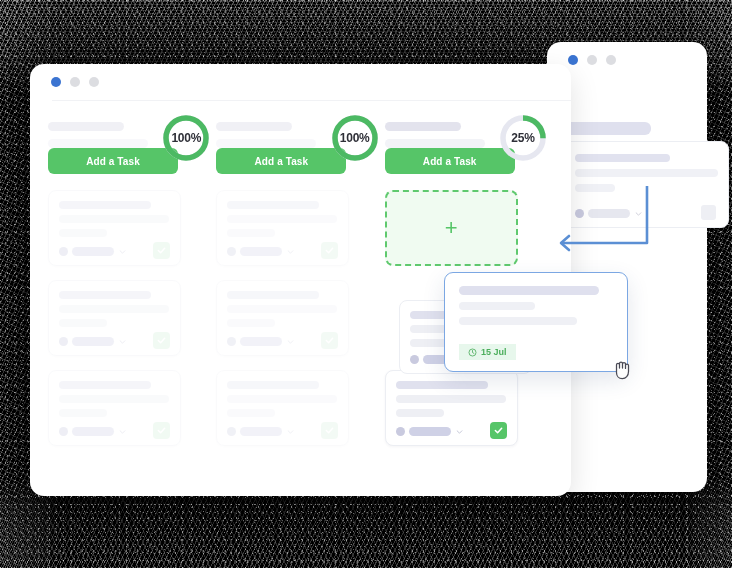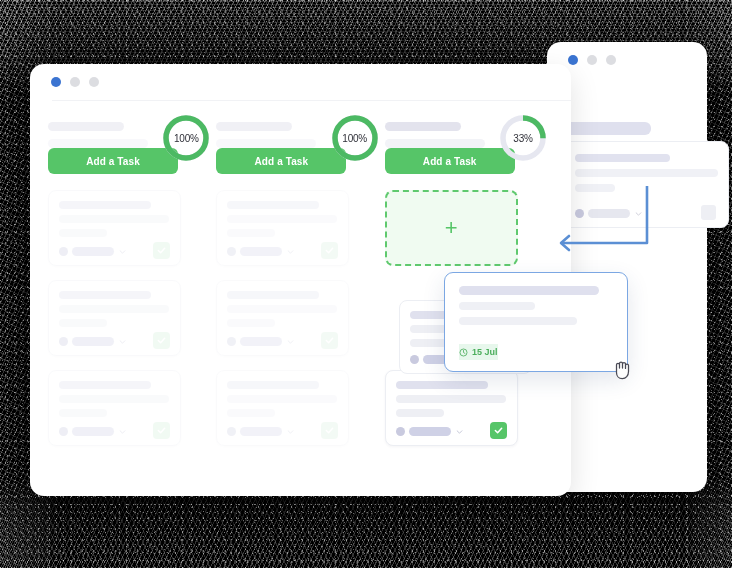--- a/index.html
+++ b/index.html
@@ -91,21 +91,21 @@
   .column { width: 170px; position: relative; }
   .col-head { position: relative; height: 66px; padding-top: 14px; }
   .skel { border-radius: 5px; background: #e3e3ed; }
   .head-line1 { width: 76px; height: 9px; margin-bottom: 8px; }
   .head-line2 { width: 100px; height: 9px; background: #f2f3f7; }
 
   .donut { position: absolute; right: 6px; top: 6px; width: 48px; height: 48px; }
   .donut svg { display: block; }
   .donut-label {
     position: absolute; inset: 0; display: flex; align-items: center; justify-content: center;
-    font-size: 10px; font-weight: normal; color: #2f3038; letter-spacing: -.2px;
+    font-size: 12px; font-weight: bold; color: #2f3038; letter-spacing: -.2px;
   }
 
   .add-task-btn {
     display: block; width: 130px; height: 26px; margin-top: 0;
     background: #56c568; color: #fff; border: none; border-radius: 6px;
     font-family: "Liberation Sans", sans-serif;
     font-size: 10px; font-weight: bold; cursor: pointer; letter-spacing: .1px;
   }
 
   .cards { margin-top: 16px; display: flex; flex-direction: column; gap: 14px; }
@@ -150,21 +150,21 @@
     box-shadow: 0 8px 22px rgba(40,60,110,.13);
     z-index: 30;
   }
   #drag-card .d1 { width: 140px; height: 9px; border-radius: 5px; background: #dfe0ee; margin-bottom: 7px; }
   #drag-card .d2 { width: 76px; height: 8px; border-radius: 5px; background: #eff0f5; margin-bottom: 7px; }
   #drag-card .d3 { width: 118px; height: 8px; border-radius: 5px; background: #eff0f5; }
   .date-badge {
     position: absolute; left: 14px; bottom: 11px;
     display: inline-flex; align-items: center; gap: 4px;
     background: #e7f7ec; color: #4cae5c; border-radius: 0;
-    padding: 3px 0; font-size: 9px; font-weight: bold;
+    padding: 3px 9px; font-size: 9px; font-weight: bold;
   }
   .cursor-hand { position: absolute; left: 612px; top: 357px; z-index: 40; }
 
   
   .bw-title { position: absolute; left: 16px; top: 80px; width: 88px; height: 13px; border-radius: 6px; background: #dfe0ee; }
   .bw-card {
     position: absolute; left: 15px; top: 99px; width: 167px; height: 87px;
     border: 1px solid #eceef3; border-radius: 8px; background: #fff; padding: 12px 12px 0 12px;
   }
   .bw-card .b1 { width: 95px; height: 8px; border-radius: 4px; background: #e1e2ef; margin-bottom: 7px; }
@@ -377,21 +377,21 @@
 
       <div class="column">
         <div class="col-head">
           <div class="skel head-line1"></div>
           <div class="skel head-line2"></div>
           <div class="donut">
             <svg width="48" height="48" viewBox="0 0 48 48">
               <circle cx="24" cy="24" r="20" fill="none" stroke="#e6e7f0" stroke-width="5.5"></circle>
               <circle cx="24" cy="24" r="20" fill="none" stroke="#4cb963" stroke-width="5.5" stroke-dasharray="31.4 125.66" stroke-dashoffset="0" transform="rotate(-90 24 24)" stroke-linecap="butt"></circle>
             </svg>
-            <div class="donut-label">33%</div>
+            <div class="donut-label">25%</div>
           </div>
           <button class="add-task-btn">Add a Task</button>
         </div>
 
         <div class="cards">
           <div class="dropzone">
             <span class="plus">+</span>
           </div>
           <div style="height:76px"></div>
           <div class="task-card">

